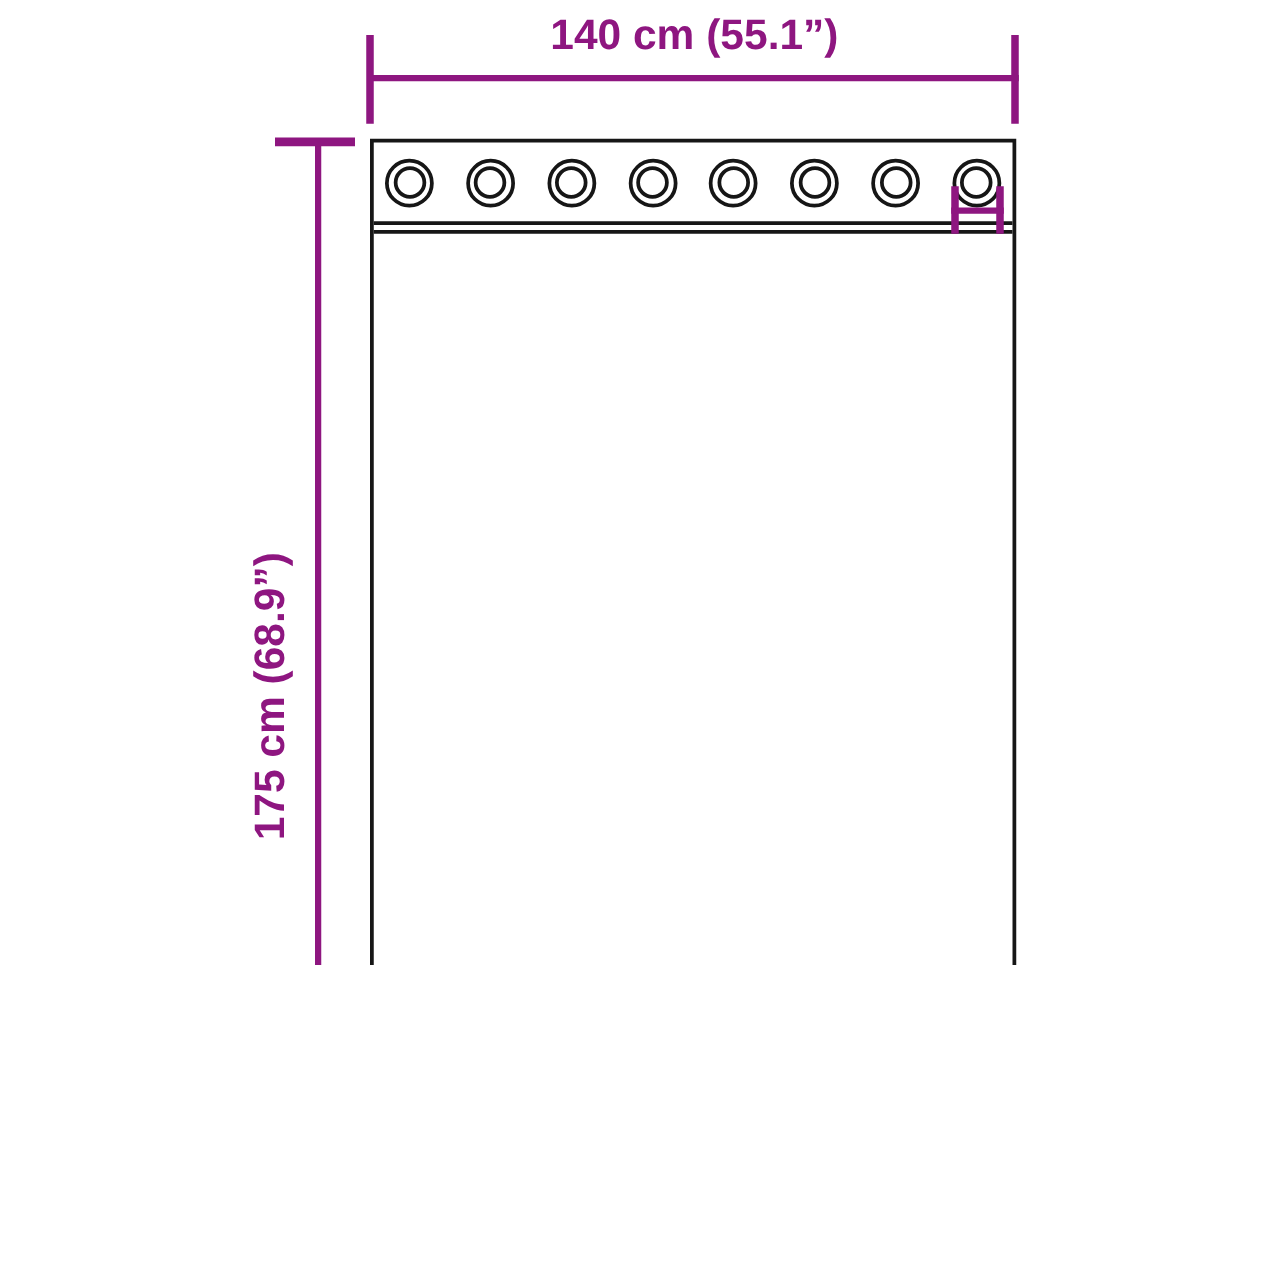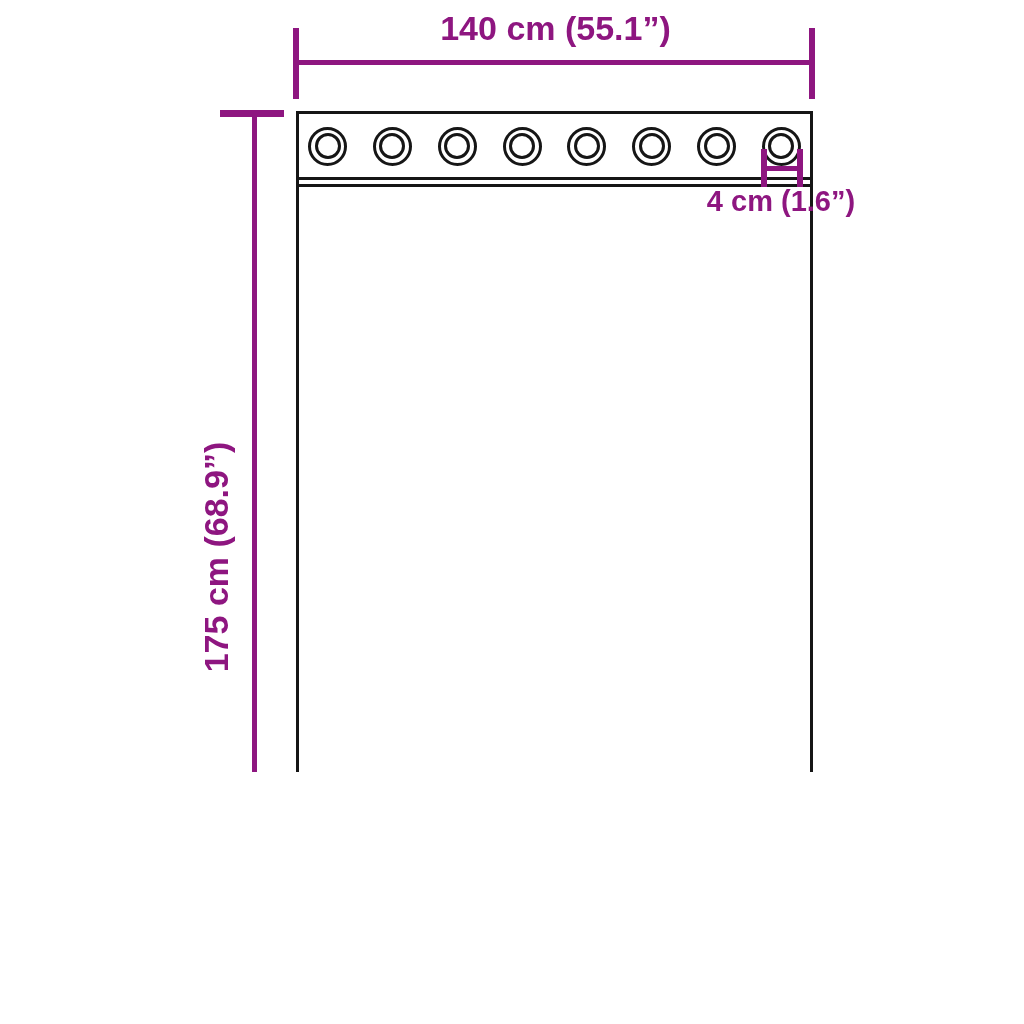--- a/index.html
+++ b/index.html
@@ -138,15 +138,14 @@
           <div class="grommet-inner"></div>
         </div>
       </div>
     <div class="band-line band-line-1"></div>
     <div class="band-line band-line-2"></div>
   </div>
 
   <div class="dim-bar grommet-tick-left"></div>
   <div class="dim-bar grommet-tick-right"></div>
   <div class="dim-bar grommet-dim-bar"></div>
-  <div class="dim-label grommet-label">4 cm (1.6”)</div>
 
 </div>
 
 </body></html>

